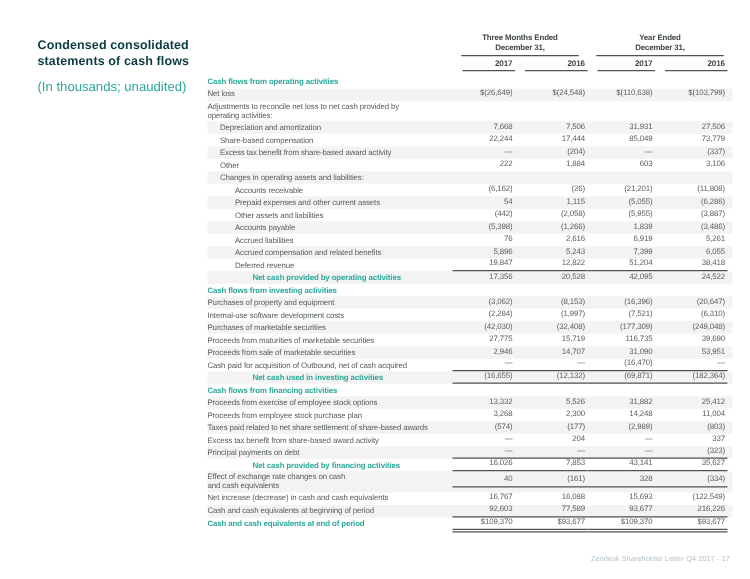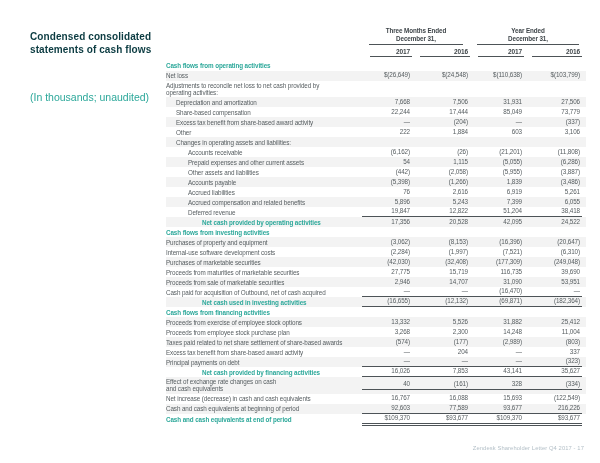--- a/index.html
+++ b/index.html
@@ -7,21 +7,21 @@
     position:relative;width:600px;height:463px;background:#ffffff;overflow:hidden;
     font-family:"Liberation Sans", sans-serif;
     --teal:#2ca89a; --dark:#0b3b41; --txt:#565d60; --rule:#4d5357; --stripe:#f3f3f3; --foot:#b3bfc7;
   }
   .title{
     position:absolute;left:30px;top:31px;width:170px;
     font-size:10px;font-weight:700;color:var(--dark);line-height:1.28;
     white-space:pre-line;letter-spacing:0.1px;
   }
   .subtitle{
-    position:absolute;left:30px;top:91px;font-size:10.5px;color:var(--teal);
+    position:absolute;left:30px;top:64px;font-size:10.5px;color:var(--teal);
   }
   .table{
     position:absolute;left:166px;top:27px;width:420px;color:var(--txt);
     font-size:6.3px;letter-spacing:-0.1px;
   }
   .hgroups{display:grid;grid-template-columns:196px 108px 116px;align-items:end;}
   .hgroup{padding:0 7px;}
   .hgtext{
     text-align:center;font-weight:700;color:#3e4549;font-size:6.3px;line-height:1.25;
     border-bottom:1px solid var(--rule);padding-bottom:1px;

